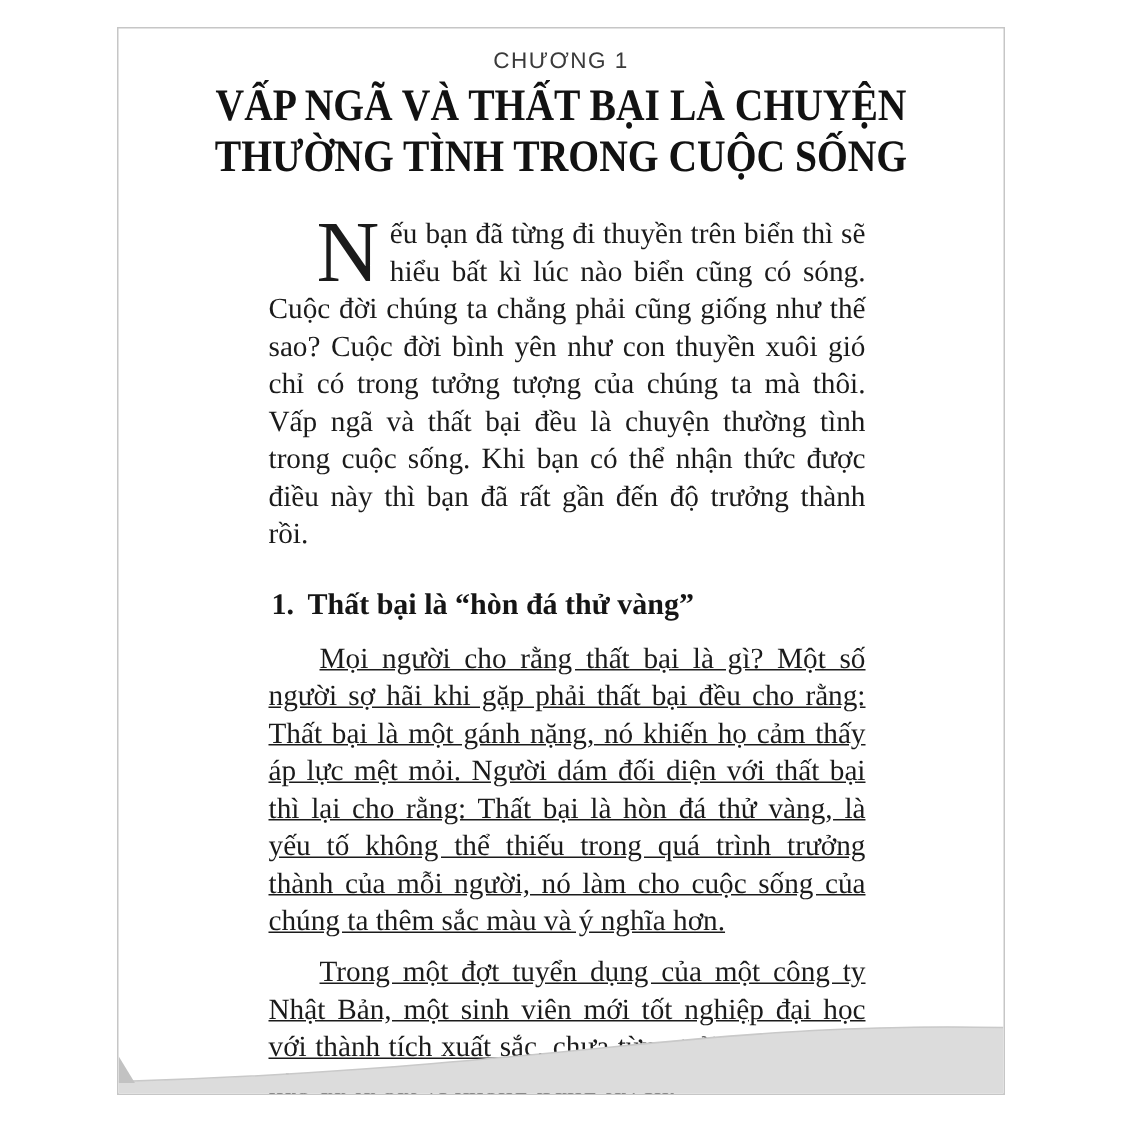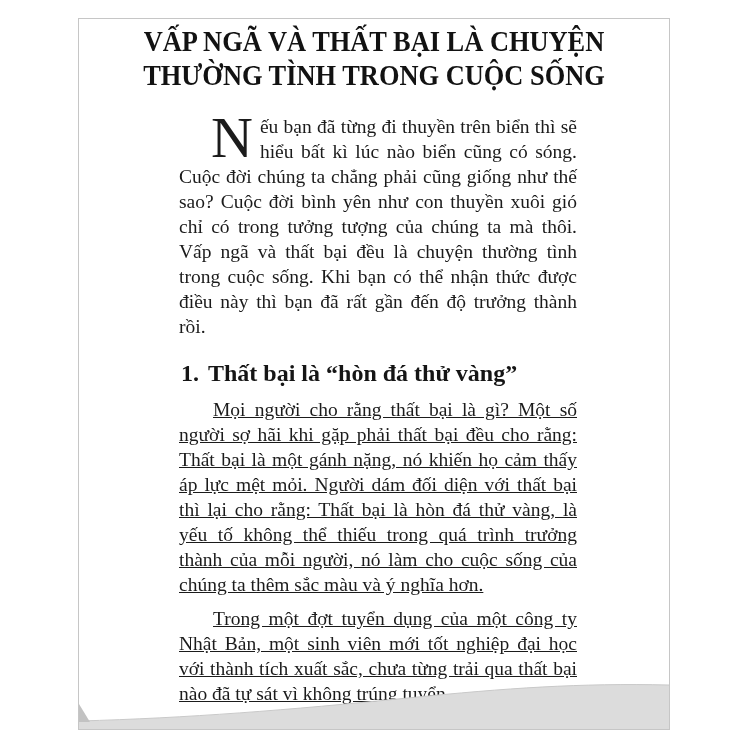--- a/index.html
+++ b/index.html
@@ -56,21 +56,21 @@
     float: left;
     font-size: 58px;
     line-height: 46px;
     padding: 1px 7px 0 0;
     margin-left: 32px;
     color: #1b1b1b;
     font-family: "Liberation Serif", serif;
   }
   .section-heading {
     margin: 22px 0 11px 2px;
-    font-size: 24px;
+    font-size: 20px;
     line-height: 25px;
     font-weight: 700;
     color: #151515;
     text-align: left;
   }
   .sec-num { margin-right: 9px; }
   .curl {
     position: absolute;
     left: 0;
     bottom: 0;
@@ -78,20 +78,21 @@
     height: 50px;
     display: block;
   }
 </style>
 </head>
 <body>
 
 <div class="stage">
   <div class="page">
 
+    <div class="chapter-label">CHƯƠNG 1</div>
 
     <h1 class="title">
       <span class="tl">VẤP NGÃ VÀ THẤT BẠI LÀ CHUYỆN</span>
       <span class="tl">THƯỜNG TÌNH TRONG CUỘC SỐNG</span>
     </h1>
 
     <div class="body-col">
 
       <p class="para"><span class="dropcap">N</span><span>ếu bạn đã từng đi thuyền trên biển thì sẽ hiểu bất kì lúc nào biển cũng có sóng. Cuộc đời chúng ta chẳng phải cũng giống như thế sao? Cuộc đời bình yên như con thuyền xuôi gió chỉ có trong tưởng tượng của chúng ta mà thôi. Vấp ngã và thất bại đều là chuyện thường tình trong cuộc sống. Khi bạn có thể nhận thức được điều này thì bạn đã rất gần đến độ trưởng thành rồi.</span></p>
 

